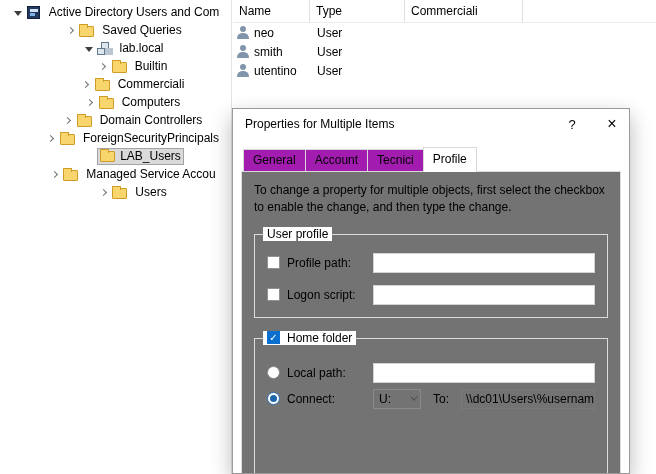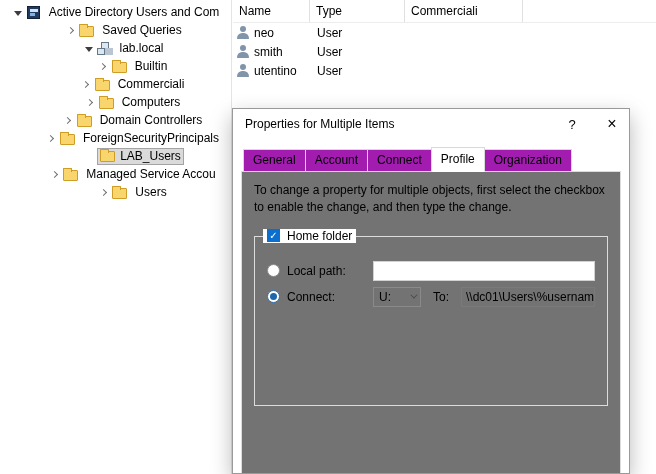--- a/index.html
+++ b/index.html
@@ -195,27 +195,39 @@
     <div class="tbar">
       <span class="tbar-title">Properties for Multiple Items</span>
       <span class="tbtns">
         <span class="tbtn help">?</span>
         <span class="tbtn close">×</span>
       </span>
     </div>
     <div class="tabs">
       <span class="tab">General</span>
       <span class="tab">Account</span>
-      <span class="tab">Connect</span>
+      <span class="tab">Tecnici</span>
       <span class="tab active">Profile</span>
-      <span class="tab">Organization</span>
     </div>
     <div class="tabpage">
       <div class="intro">To change a property for multiple objects, first select the checkbox to enable the change, and then type the change.</div>
 
+      <div class="group g1">
+        <span class="glegend">User profile</span>
+        <div class="frow">
+          <span class="cb" aria-checked="false"></span>
+          <span class="flab">Profile path:</span>
+          <span class="field"></span>
+        </div>
+        <div class="frow">
+          <span class="cb" aria-checked="false"></span>
+          <span class="flab">Logon script:</span>
+          <span class="field"></span>
+        </div>
+      </div>
 
       <div class="group g2">
         <span class="glegend">
           <span class="cb checked" aria-checked="true">✓</span>
           <span>Home folder</span>
         </span>
         <div class="frow">
           <span class="radio" aria-checked="false"></span>
           <span class="flab">Local path:</span>
           <span class="field"></span>

